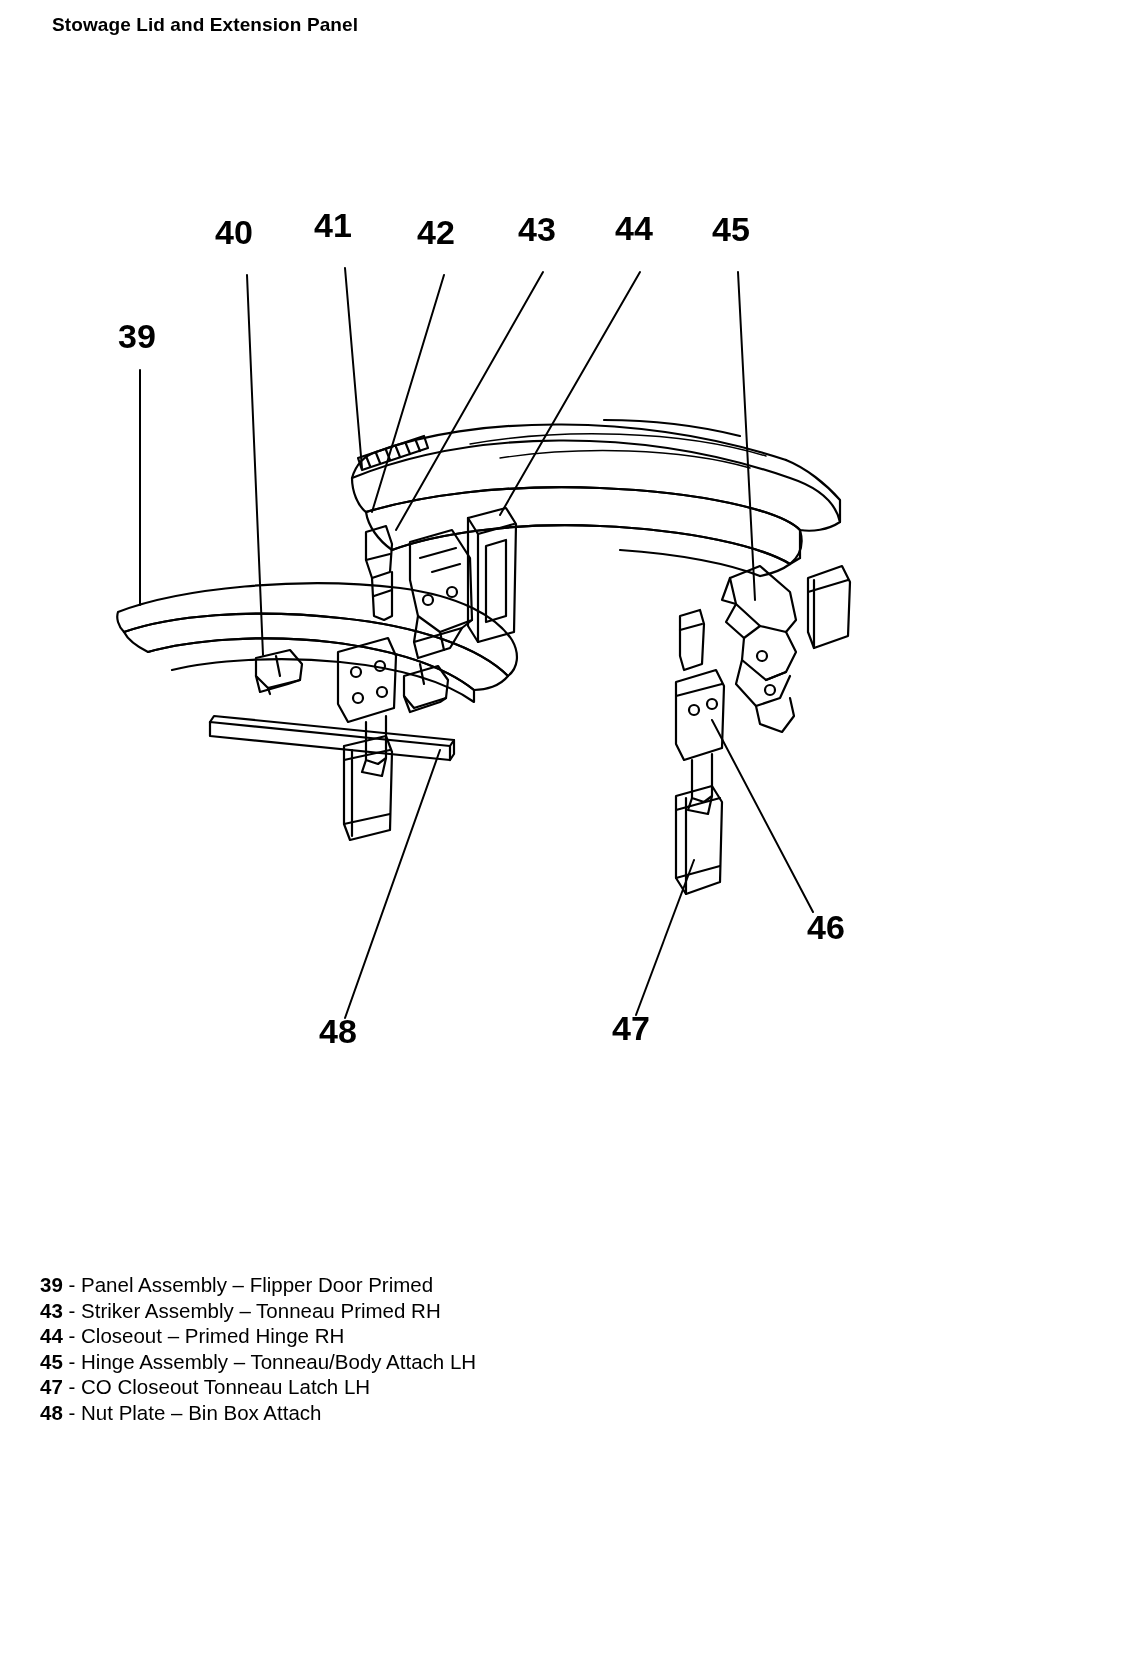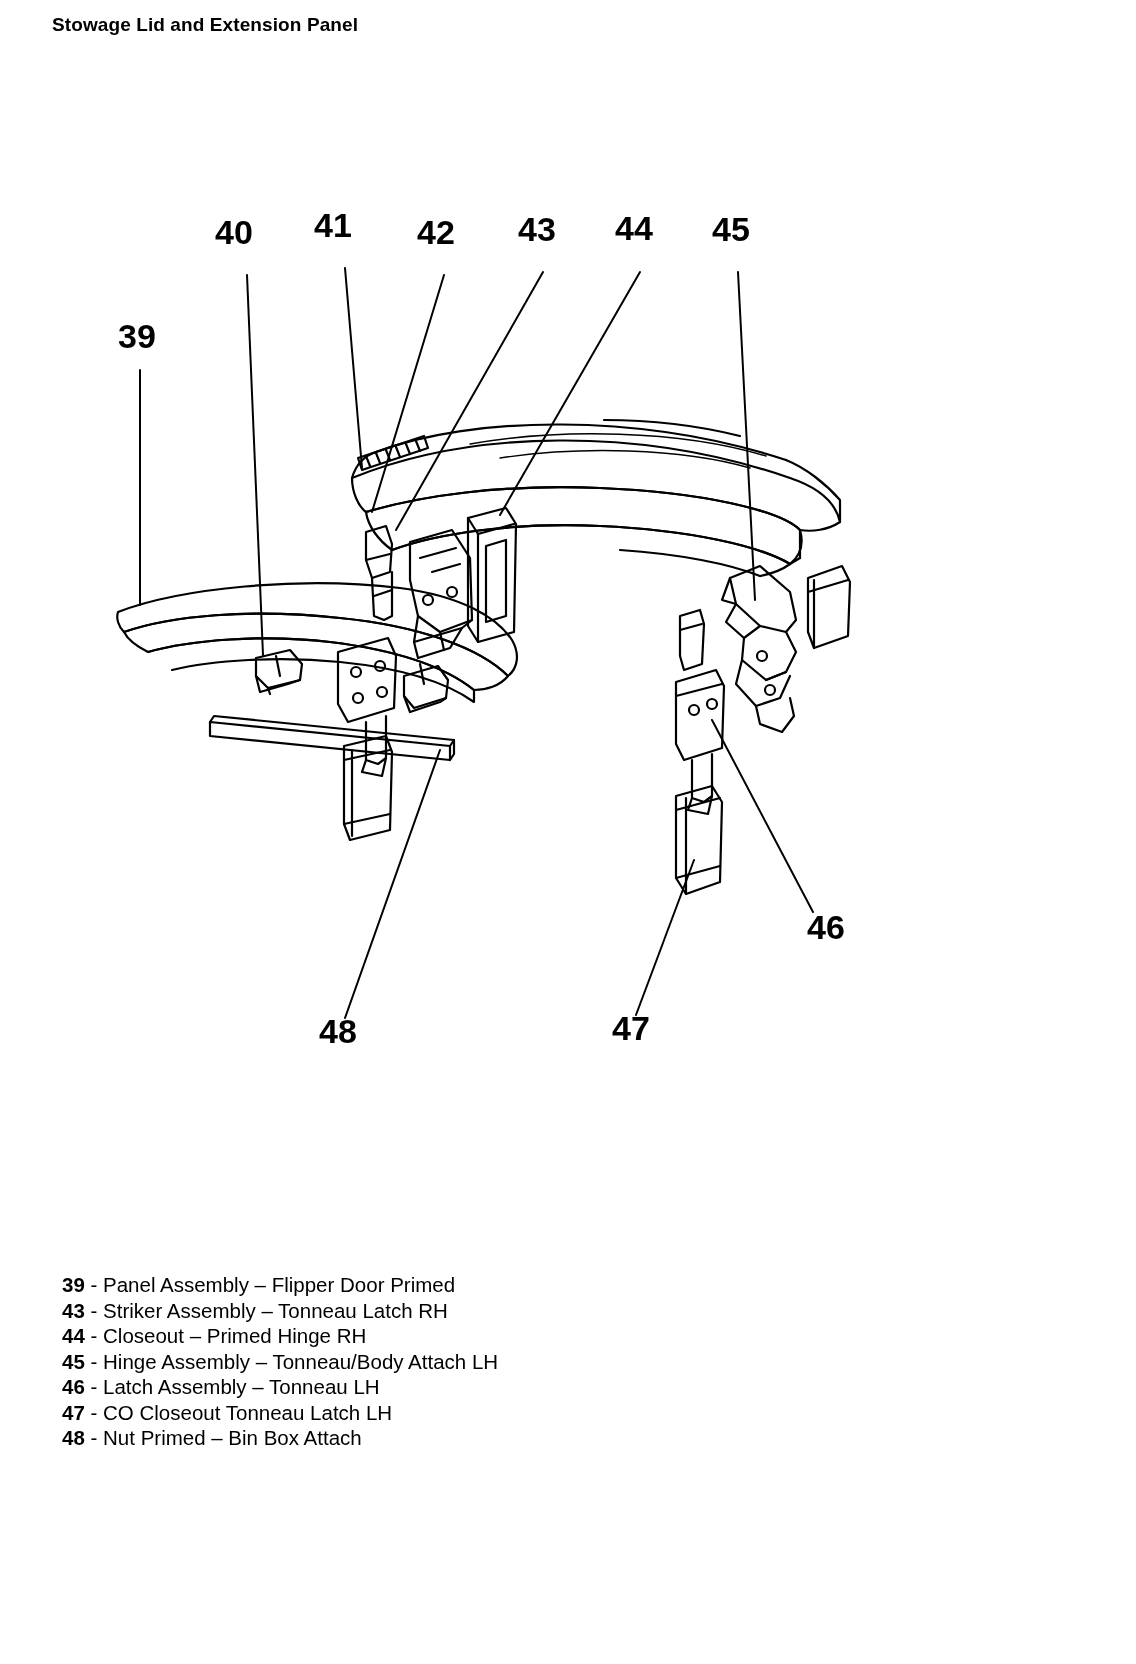--- a/index.html
+++ b/index.html
@@ -42,21 +42,20 @@
   #legend {
     position: absolute;
     left: 40px;
     top: 1272px;
     width: 1060px;
   }
   .legend-row {
     font-size: 20.5px;
     line-height: 25.5px;
     white-space: nowrap;
-    margin-left: 22px;
   }
   .legend-num {
     font-weight: bold;
   }
   .legend-desc {
     font-weight: normal;
   }
 </style>
 </head>
 <body>
@@ -244,40 +243,35 @@
 
 <div id="legend">
   <div class="legend-row">
     <span class="legend-num">39</span>
     <span class="legend-desc">-</span>
     <span class="legend-desc">Panel Assembly – Flipper Door Primed</span>
   </div>
   <div class="legend-row">
     <span class="legend-num">43</span>
     <span class="legend-desc">-</span>
-    <span class="legend-desc">Striker Assembly – Tonneau Latch RH</span>
+    <span class="legend-desc">Striker Assembly – Tonneau Primed RH</span>
   </div>
   <div class="legend-row">
     <span class="legend-num">44</span>
     <span class="legend-desc">-</span>
     <span class="legend-desc">Closeout – Primed Hinge RH</span>
   </div>
   <div class="legend-row">
     <span class="legend-num">45</span>
     <span class="legend-desc">-</span>
     <span class="legend-desc">Hinge Assembly – Tonneau/Body Attach LH</span>
   </div>
   <div class="legend-row">
-    <span class="legend-num">46</span>
-    <span class="legend-desc">-</span>
-    <span class="legend-desc">Latch Assembly – Tonneau LH</span>
-  </div>
-  <div class="legend-row">
     <span class="legend-num">47</span>
     <span class="legend-desc">-</span>
     <span class="legend-desc">CO Closeout Tonneau Latch LH</span>
   </div>
   <div class="legend-row">
     <span class="legend-num">48</span>
     <span class="legend-desc">-</span>
-    <span class="legend-desc">Nut Primed – Bin Box Attach</span>
+    <span class="legend-desc">Nut Plate – Bin Box Attach</span>
   </div>
 </div>
 
 </body></html>

